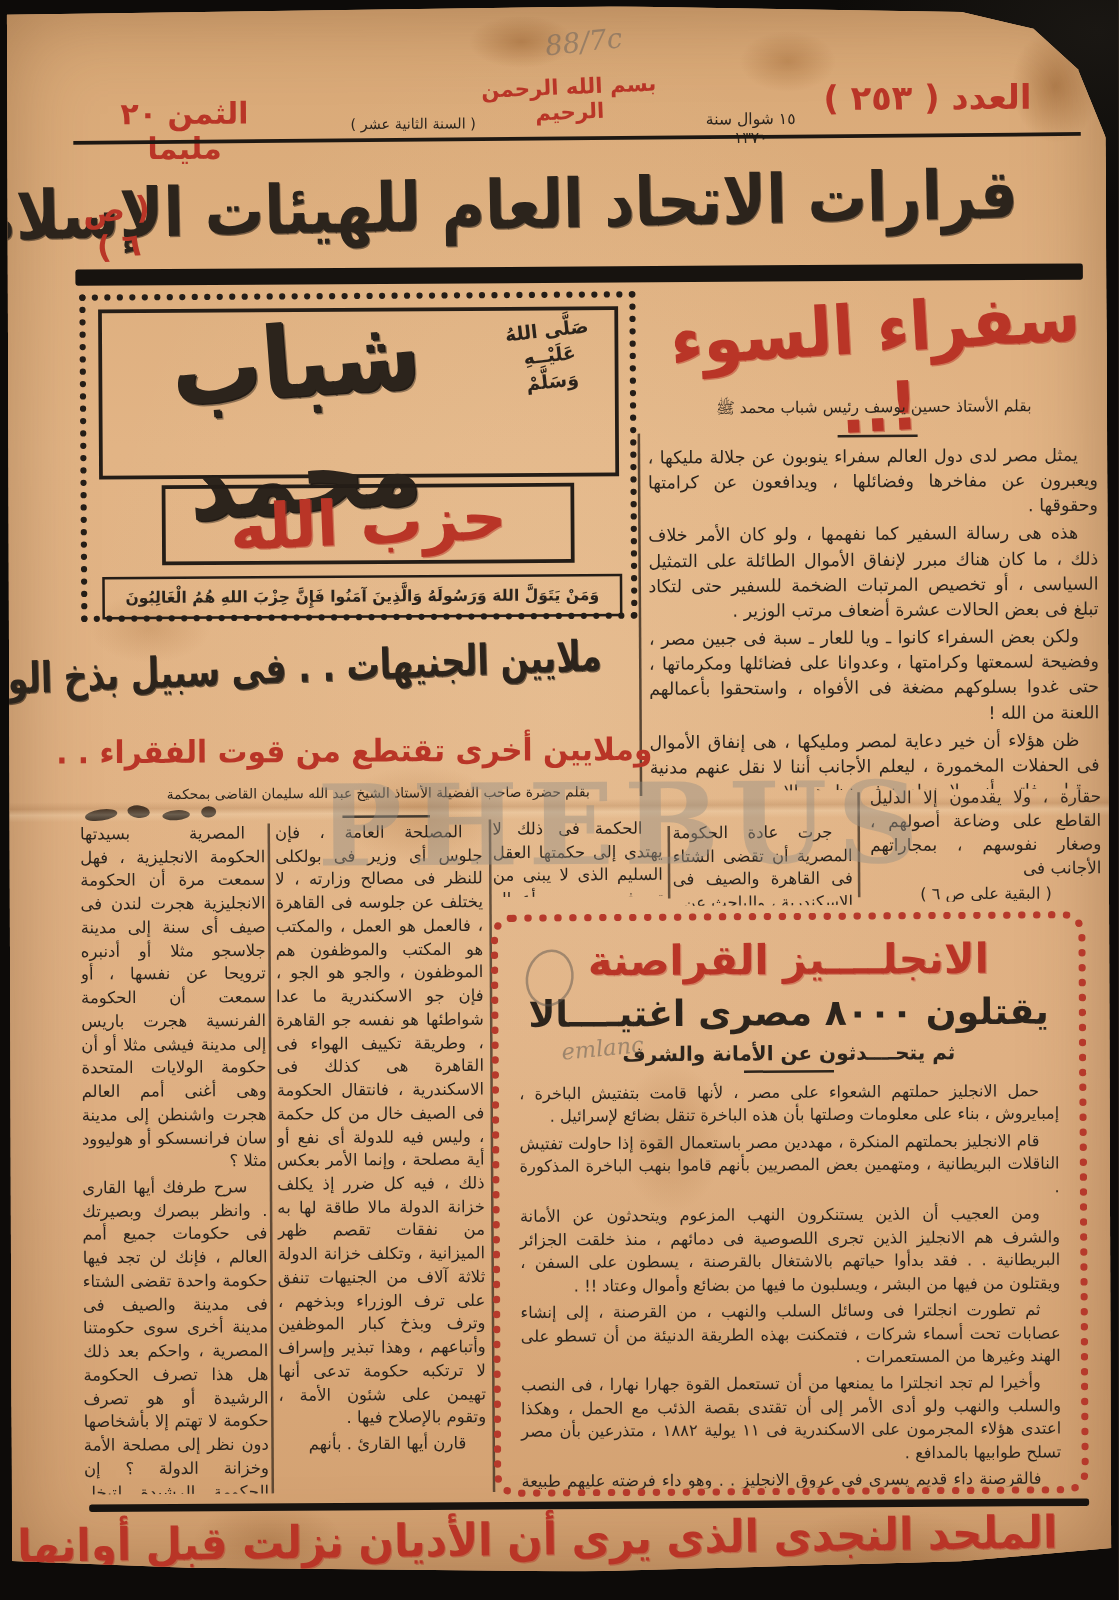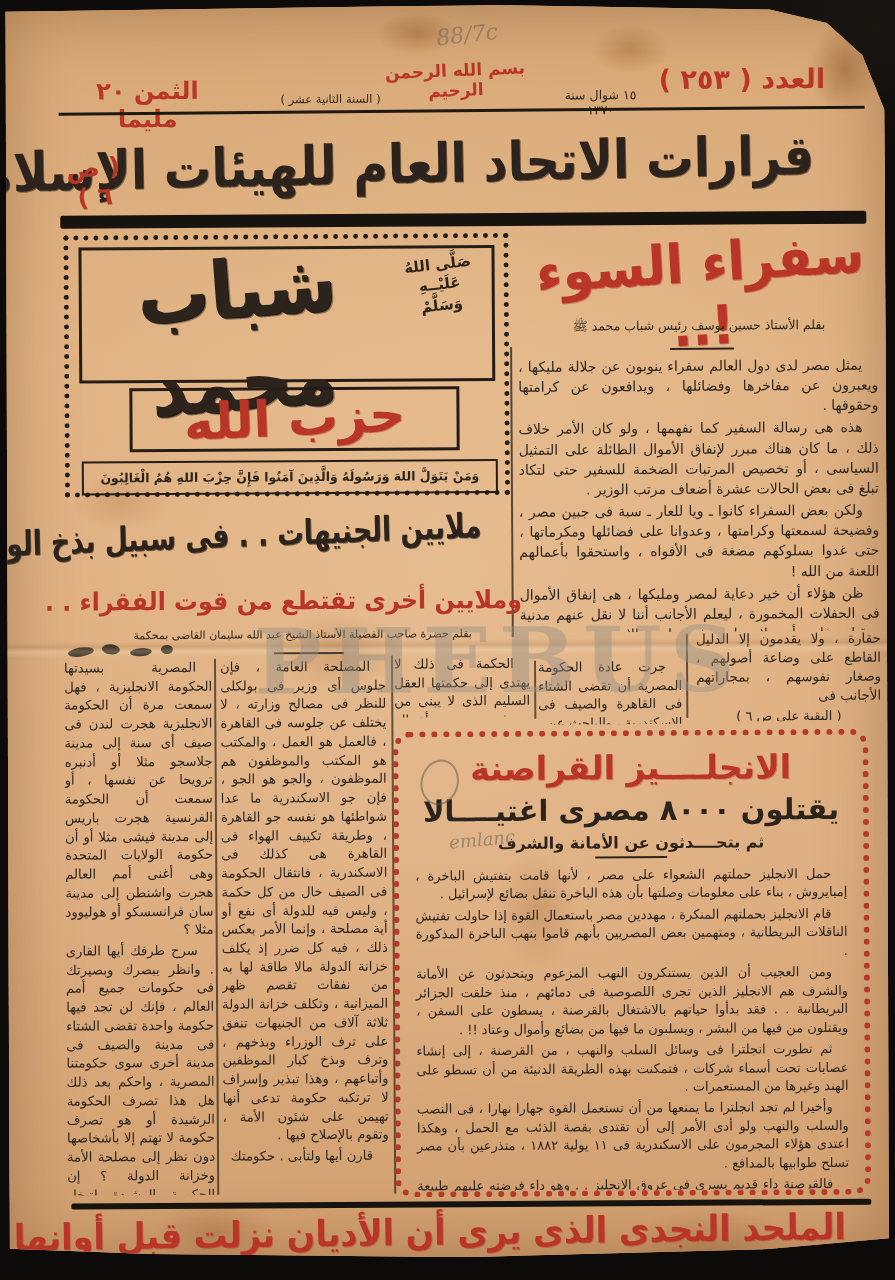--- a/index.html
+++ b/index.html
@@ -174,21 +174,21 @@
     <div class="col stub1 ink">
       <p>جرت عادة الحكومة المصرية أن تقضى الشتاء فى القاهرة والصيف فى الاسكندرية ، والباحث عن</p>
     </div>
     <div class="abs vr" style="left:528px;top:656px;height:58px;"></div>
     <div class="col stub2 ink">
       <p>الحكمة فى ذلك لا يهتدى إلى حكمتها العقل السليم الذى لا يبنى من تصرفه وجميع أعماله سوى</p>
     </div>
     <div class="abs vr" style="left:385px;top:650px;height:538px;"></div>
     <div class="col colC ink">
       <p>المصلحة العامة ، فإن جلوس أى وزير فى بولكلى للنظر فى مصالح وزارته ، لا يختلف عن جلوسه فى القاهرة ، فالعمل هو العمل ، والمكتب هو المكتب والموظفون هم الموظفون ، والجو هو الجو ، فإن جو الاسكندرية ما عدا شواطئها هو نفسه جو القاهرة ، وطريقة تكييف الهواء فى القاهرة هى كذلك فى الاسكندرية ، فانتقال الحكومة فى الصيف خال من كل حكمة ، وليس فيه للدولة أى نفع أو أية مصلحة ، وإنما الأمر بعكس ذلك ، فيه كل ضرر إذ يكلف خزانة الدولة مالا طاقة لها به من نفقات تقصم ظهر الميزانية ، وتكلف خزانة الدولة ثلاثة آلاف من الجنيهات تنفق على ترف الوزراء وبذخهم ، وترف وبذخ كبار الموظفين وأتباعهم ، وهذا تبذير وإسراف لا ترتكبه حكومة تدعى أنها تهيمن على شئون الأمة ، وتقوم بالإصلاح فيها .</p>
-      <p>قارن أيها ولتأبى . حكومتك</p>
+      <p>قارن أيها القارئ . بأنهم</p>
     </div>
     <div class="abs vr" style="left:208px;top:652px;height:536px;"></div>
     <div class="col colD ink">
       <p>المصرية بسيدتها الحكومة الانجليزية ، فهل سمعت مرة أن الحكومة الانجليزية هجرت لندن فى صيف أى سنة إلى مدينة جلاسجو مثلا أو أدنبره ترويحا عن نفسها ، أو سمعت أن الحكومة الفرنسية هجرت باريس إلى مدينة فيشى مثلا أو أن حكومة الولايات المتحدة وهى أغنى أمم العالم هجرت واشنطن إلى مدينة سان فرانسسكو أو هوليوود مثلا ؟</p>
       <p>سرح طرفك أيها القارى . وانظر ببصرك وبصيرتك فى حكومات جميع أمم العالم ، فإنك لن تجد فيها حكومة واحدة تقضى الشتاء فى مدينة والصيف فى مدينة أخرى سوى حكومتنا المصرية ، واحكم بعد ذلك هل هذا تصرف الحكومة الرشيدة أو هو تصرف حكومة لا تهتم إلا بأشخاصها دون نظر إلى مصلحة الأمة وخزانة الدولة ؟ إن الحكومة الرشيدة لتبخل بالمليم الواحد ينفق فى غير مصلحة الأمة ، ولتأبى وتنفر من</p>
 
     </div>
 
     <div class="abs redbox">
       <div class="eng-title red">الانجلــــيز القراصنة</div>

